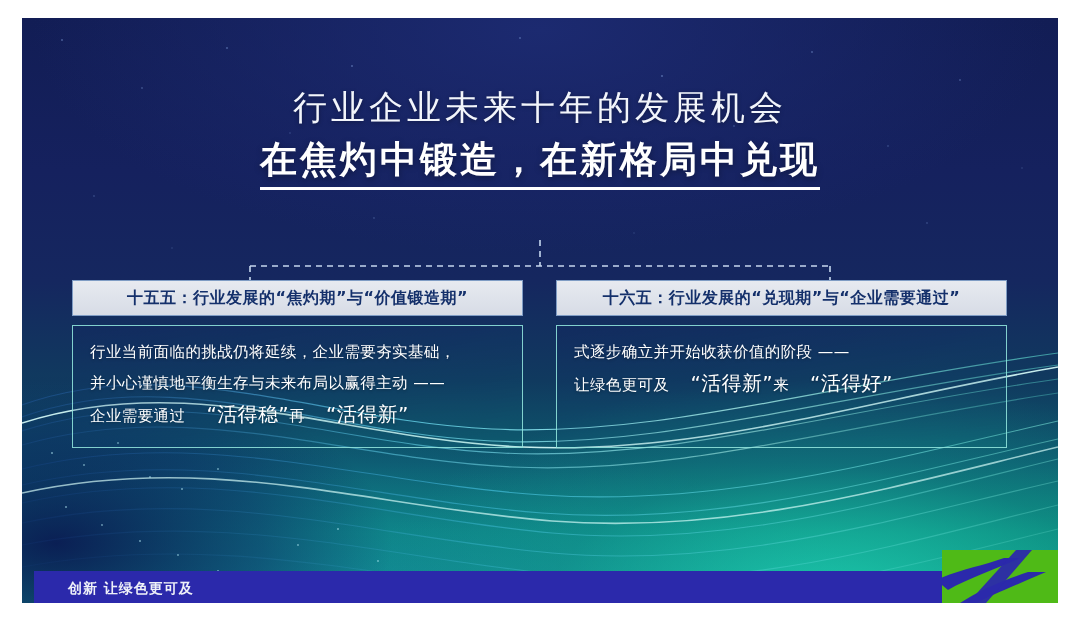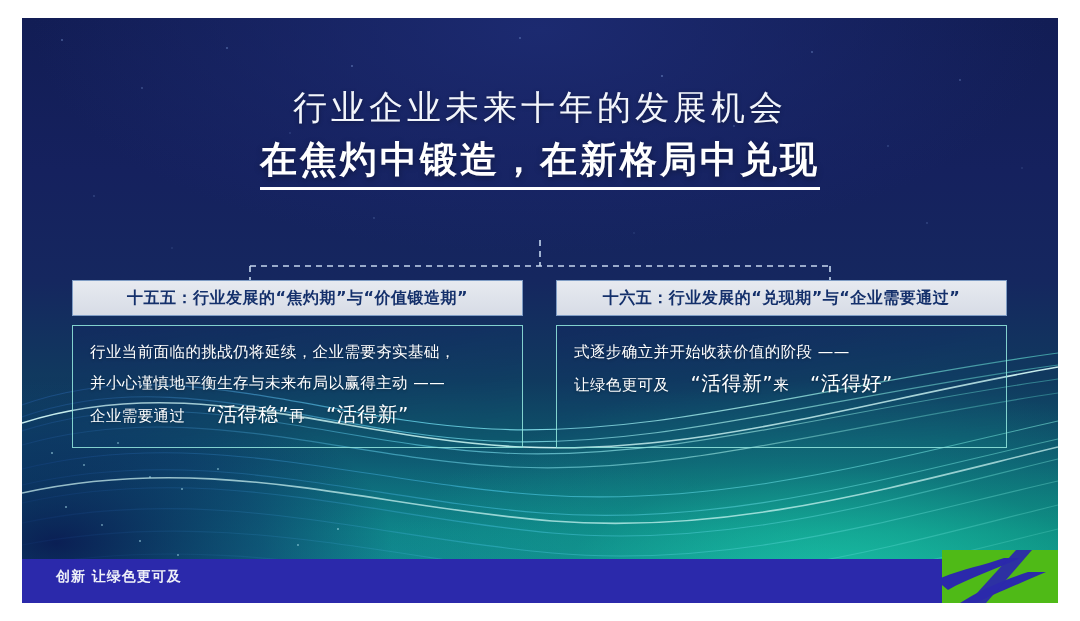--- a/index.html
+++ b/index.html
@@ -127,22 +127,22 @@
     line-height: 31px;
     letter-spacing: .4px;
     white-space: nowrap;
     text-shadow: 0 1px 3px rgba(0,0,0,.32);
   }
   .body-line .big { font-size: 20px; margin-left: 21px; }
 
   
   .footer-bar {
     position: absolute;
-    left: 0; right: 0; bottom: 0;
-    height: 44px;
+    left: 12px; right: 0; bottom: 0;
+    height: 32px;
     background: #2b29ab;
   }
   .footer-text {
     position: absolute;
     left: 34px;
     top: 9px;
     color: #eef0f8;
     font-size: 14px;
     font-weight: 700;
     letter-spacing: 1px;

